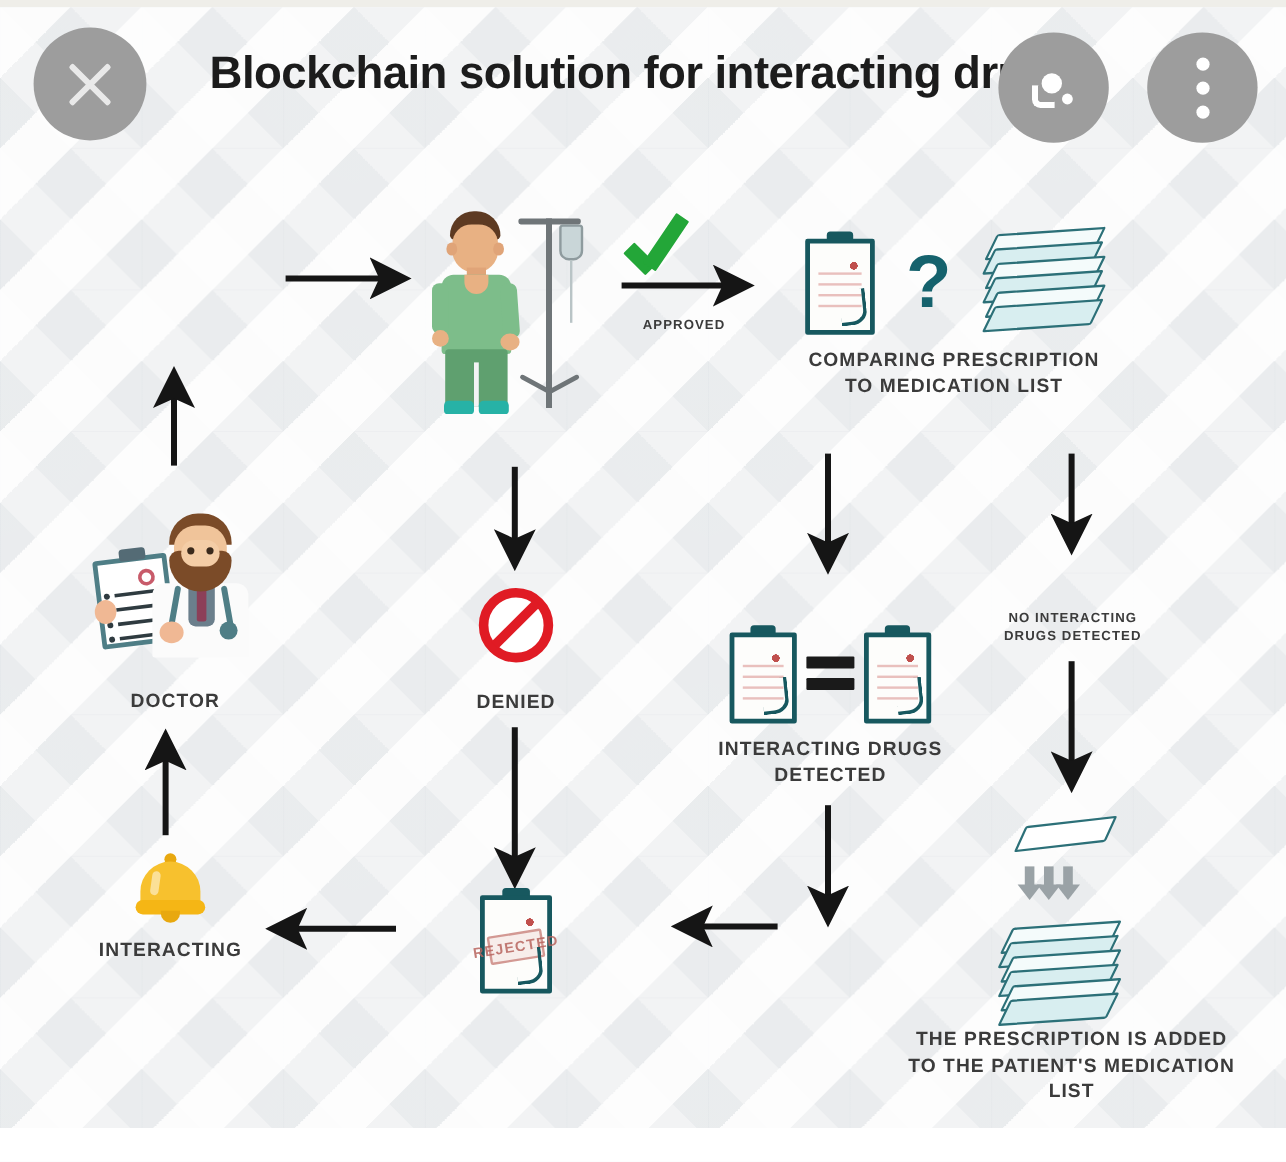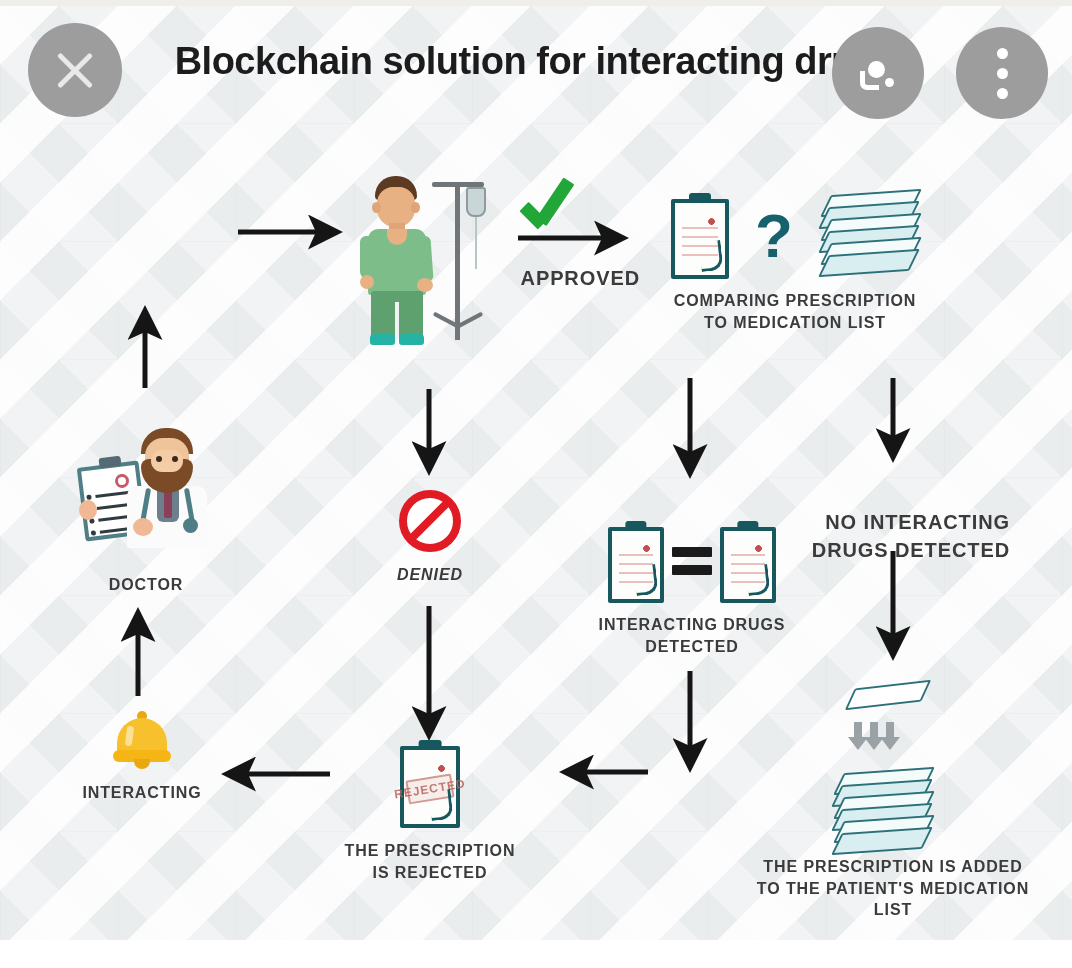--- a/index.html
+++ b/index.html
@@ -139,25 +139,25 @@
     letter-spacing: 0.9px;
     color: #3b3b3b;
     text-align: center;
     line-height: 1.35;
     white-space: pre-line;
     margin-top: 8px;
   }
   .label-only {
     position: absolute;
     font-family: "Liberation Sans", sans-serif;
-    font-size: 20px;
+    font-size: 11px;
     font-weight: bold;
     letter-spacing: 0.9px;
     color: #3b3b3b;
-    text-align: right;
+    text-align: center;
     line-height: 1.4;
     white-space: pre-line;
   }
 
   
   .arrow { position: absolute; }
 
   
 
   
@@ -522,21 +522,21 @@
         <div class="d-hand-r"></div>
       </div>
       <div class="node-label" style="margin-top:18px;">DOCTOR</div>
     </div>
 
     <div class="node" style="left:368px; top:484px; width:124px;">
       <div class="denied">
         <div class="ring"></div>
           <div class="bar"></div>
       </div>
-      <div class="node-label" style="margin-top:12px;font-style:italic;">DENIED</div>
+      <div class="node-label" style="margin-top:23px;">DENIED</div>
     </div>
 
     <div style="position:absolute; left:574px; top:512px; width:236px;">
       <div style="display:flex; align-items:center; justify-content:center; gap:8px; height:88px;">
         <div class="clipboard" style="width:56px; height:82px;">
           <div class="cb-clip"></div>
           <div class="cb-board">
             <div class="cb-seal"></div>
             <div class="cb-lines">
                 <i></i>
@@ -585,22 +585,20 @@
 
     <div class="node" style="left:330px; top:734px; width:200px;">
       <div class="clipboard" style="width:60px; height:88px;">
         <div class="cb-clip"></div>
         <div class="cb-board">
           <div class="cb-seal"></div>
           <div class="cb-stamp">REJECTED</div>
           <div class="cb-sign"></div>
         </div>
       </div>
-      <div class="node-label" style="margin-top:12px;">THE PRESCRIPTION
-IS REJECTED</div>
     </div>
 
     <div style="position:absolute; left:712px; top:668px; width:362px;">
       <div style="position:relative; height:186px;">
         <div class="fly-paper" style="left:140px; top:10px;"></div>
         <div class="down-arrows" style="left:146px; top:48px;">
           <div class="da">
               <i></i>
               <b></b>
             </div>

